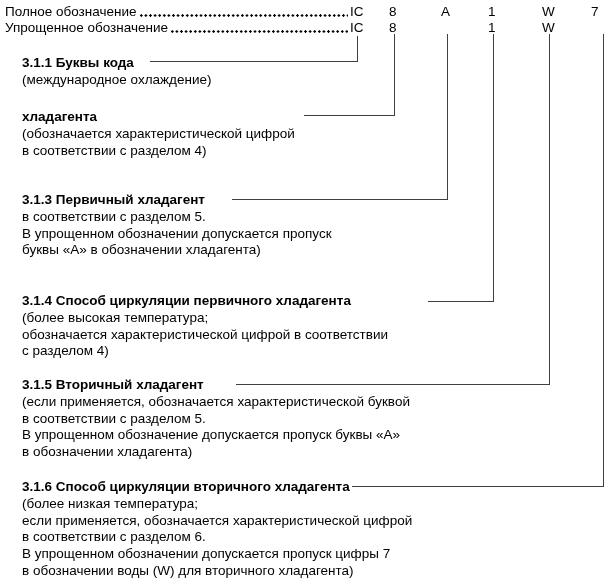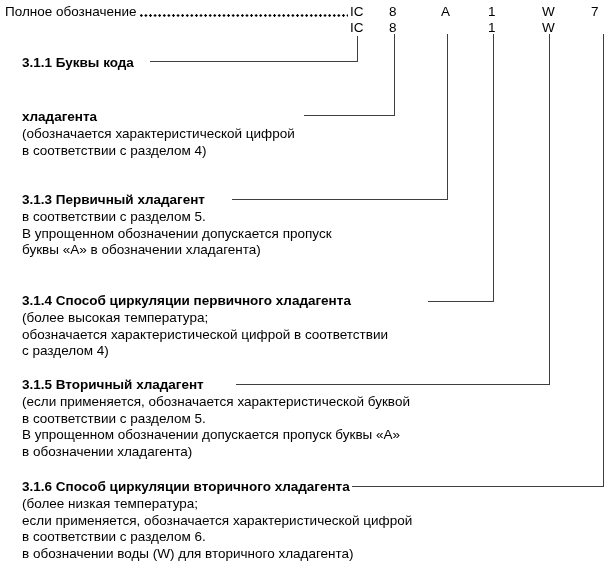--- a/index.html
+++ b/index.html
@@ -51,20 +51,24 @@
 </style>
 </head>
 <body>
 
 <div class="page">
 
   <div class="desig-row" style="top:4px">
     <span class="label">Полное обозначение</span>
     <span class="leader"></span>
   </div>
+  <div class="desig-row" style="top:20px">
+    <span class="label">Упрощенное обозначение</span>
+    <span class="leader"></span>
+  </div>
 
   <span class="code" style="top:4px;left:350px">IC</span>
   <span class="code" style="top:4px;left:389px">8</span>
   <span class="code" style="top:4px;left:441px">A</span>
   <span class="code" style="top:4px;left:488px">1</span>
   <span class="code" style="top:4px;left:542px">W</span>
   <span class="code" style="top:4px;left:591px">7</span>
 
   <span class="code" style="top:20px;left:350px">IC</span>
   <span class="code" style="top:20px;left:389px">8</span>
@@ -75,20 +79,21 @@
 
   <div class="conn" style="left:150px;top:36px;width:207px;height:25px"></div>
   <div class="conn" style="left:304px;top:34px;width:90px;height:81px"></div>
   <div class="conn" style="left:232px;top:34px;width:215px;height:165px"></div>
   <div class="conn" style="left:428px;top:34px;width:65px;height:267px"></div>
   <div class="conn" style="left:236px;top:34px;width:313px;height:350px"></div>
   <div class="conn" style="left:352px;top:34px;width:251px;height:452px"></div>
 
   <div class="section" style="top:55px">
     <div class="h">3.1.1 Буквы кода</div>
+    <div class="t">(международное охлаждение)</div>
   </div>
 
   <div class="section" style="top:109px">
     <div class="h">хладагента</div>
     <div class="t">(обозначается характеристической цифрой</div>
     <div class="t">в соответствии с разделом 4)</div>
   </div>
 
   <div class="section" style="top:192px">
     <div class="h">3.1.3 Первичный хладагент</div>
@@ -101,25 +106,26 @@
     <div class="h">3.1.4 Способ циркуляции первичного хладагента</div>
     <div class="t">(более высокая температура;</div>
     <div class="t">обозначается характеристической цифрой в соответствии</div>
     <div class="t">с разделом 4)</div>
   </div>
 
   <div class="section" style="top:377px">
     <div class="h">3.1.5 Вторичный хладагент</div>
     <div class="t">(если применяется, обозначается характеристической буквой</div>
     <div class="t">в соответствии с разделом 5.</div>
-    <div class="t">В упрощенном обозначении допускается пропуск буквы «А»</div>
+    <div class="t">В упрощенном обозначение допускается пропуск буквы «А»</div>
     <div class="t">в обозначении хладагента)</div>
   </div>
 
   <div class="section" style="top:479px">
     <div class="h">3.1.6 Способ циркуляции вторичного хладагента</div>
     <div class="t">(более низкая температура;</div>
     <div class="t">если применяется, обозначается характеристической цифрой</div>
     <div class="t">в соответствии с разделом 6.</div>
+    <div class="t">В упрощенном обозначении допускается пропуск цифры 7</div>
     <div class="t">в обозначении воды (W) для вторичного хладагента)</div>
   </div>
 
 </div>
 
 </body></html>

